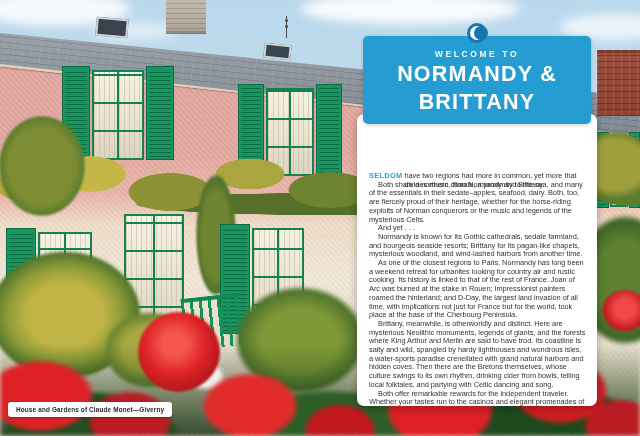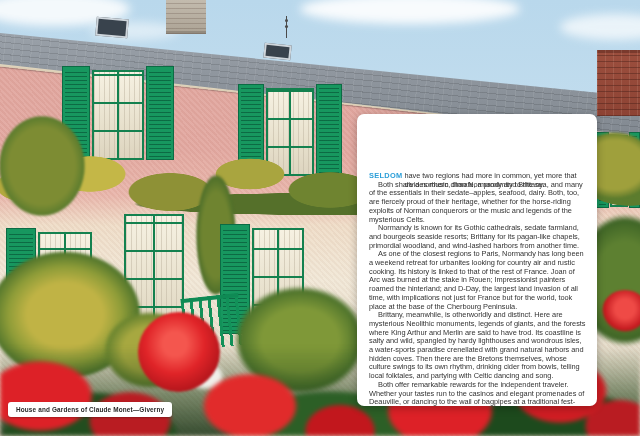--- a/index.html
+++ b/index.html
@@ -199,21 +199,31 @@
     <div class="flower-focus"></div>
     <div class="flower-small"></div>
   </div>
 
   <div class="caption">House and Gardens of Claude Monet—Giverny</div>
 
   <div class="card">
     <div class="card-body">
       <p class="first"><span class="lead">SELDOM</span><span>have two regions had more in common, yet more that divides music, than Normandy and Brittany.</span></p>
       <p>Both share a northern climate, a proximity to the sea, and many of the essentials in their sedate–apples, seafood, dairy. Both, too, are fiercely proud of their heritage, whether for the horse-riding exploits of Norman conquerors or the music and legends of the mysterious Celts.</p>
-      <p>Normandy is known for its Gothic cathedrals, sedate farmland, and bourgeois seaside resorts; Brittany for its pagan-like chapels, primordial woodland, and wind-lashed harbors from another time.</p>
+      <p>And yet . . .</p>
+      <p>Normandy is known for its Gothic cathedrals, sedate farmland, and bourgeois seaside resorts; Brittany for its pagan-like chapels, mysterious woodland, and wind-lashed harbors from another time.</p>
       <p>As one of the closest regions to Paris, Normandy has long been a weekend retreat for urbanites looking for country air and rustic cooking. Its history is linked to that of the rest of France. Joan of Arc was burned at the stake in Rouen; Impressionist painters roamed the hinterland; and D-Day, the largest land invasion of all time, with implications not just for France but for the world, took place at the base of the Cherbourg Peninsula.</p>
       <p>Brittany, meanwhile, is otherworldly and distinct. Here are mysterious Neolithic monuments, legends of giants, and the forests where King Arthur and Merlin are said to have trod. Its coastline is salty and wild, spangled by hardy lighthouses and wondrous isles, a water-sports paradise crenellated with grand natural harbors and hidden coves. Then there are the Bretons themselves, whose culture swings to its own rhythm, drinking cider from bowls, telling local folktales, and partying with Celtic dancing and song.</p>
       <p>Both offer remarkable rewards for the independent traveler. Whether your tastes run to the casinos and elegant promenades of Deauville, or dancing to the wail of bagpipes at a traditional fest-noz (night festival) in some little-known Breton village, there's more than a lifetime's worth of things to explore.</p>
     </div>
   </div>
 
+  <div class="banner">
+    <div class="logo-circle">
+      <div class="moon-w"></div>
+      <div class="moon-b"></div>
+    </div>
+    <span class="eyebrow">WELCOME TO</span>
+    <span class="title">NORMANDY &amp;</span>
+    <span class="title">BRITTANY</span>
+  </div>
 
 </div>
 
 </body></html>

